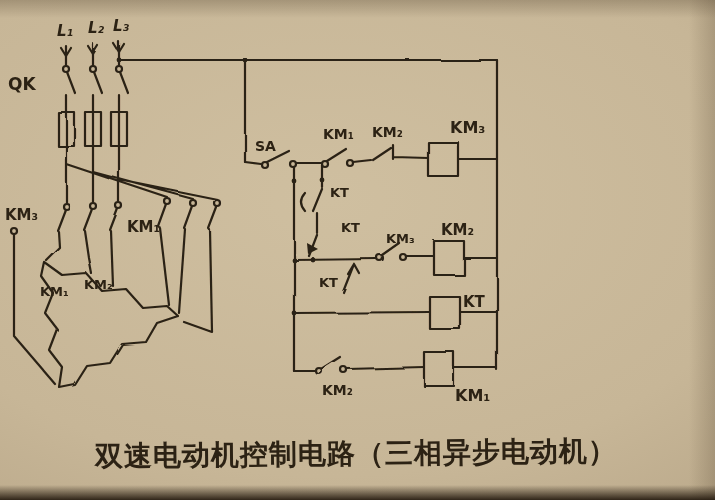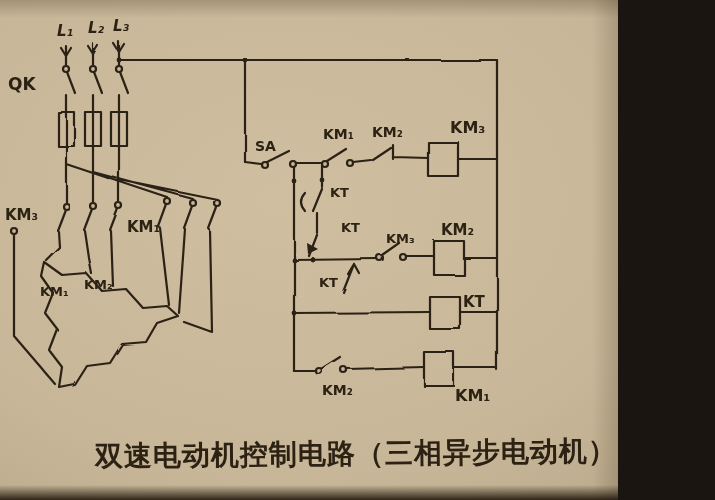--- a/index.html
+++ b/index.html
@@ -1,17 +1,17 @@
 <!DOCTYPE html>
 <html><head>
 <meta charset="utf-8">
 <style>
   html,body{margin:0;padding:0;background:#1a1510;}
   .paper{
-    position:relative;width:618px;height:500px;overflow:hidden;
+    position:relative;width:715px;height:500px;overflow:hidden;
     background:
       linear-gradient(to top, rgba(28,18,8,.88) 0px, rgba(28,18,8,0) 15px),
       linear-gradient(to bottom, rgba(70,55,35,.28) 0px, rgba(70,55,35,0) 18px),
       linear-gradient(to left, rgba(70,55,35,.22) 0px, rgba(70,55,35,0) 26px),
       radial-gradient(130% 115% at 46% 40%, #cfbfa0 0%, #c7b697 48%, #b5a385 80%, #998669 100%);
   }
   svg{position:absolute;left:0;top:0;}
   text{
     font-family:"DejaVu Sans", sans-serif;
     fill:#2c2214;

